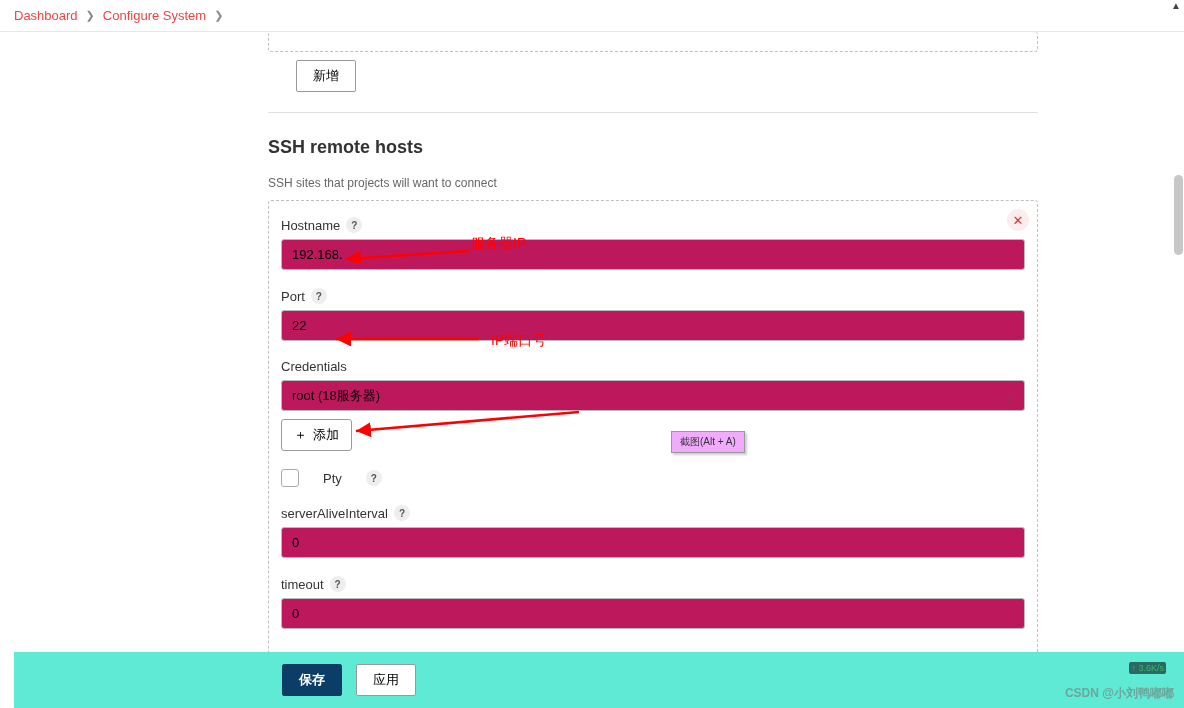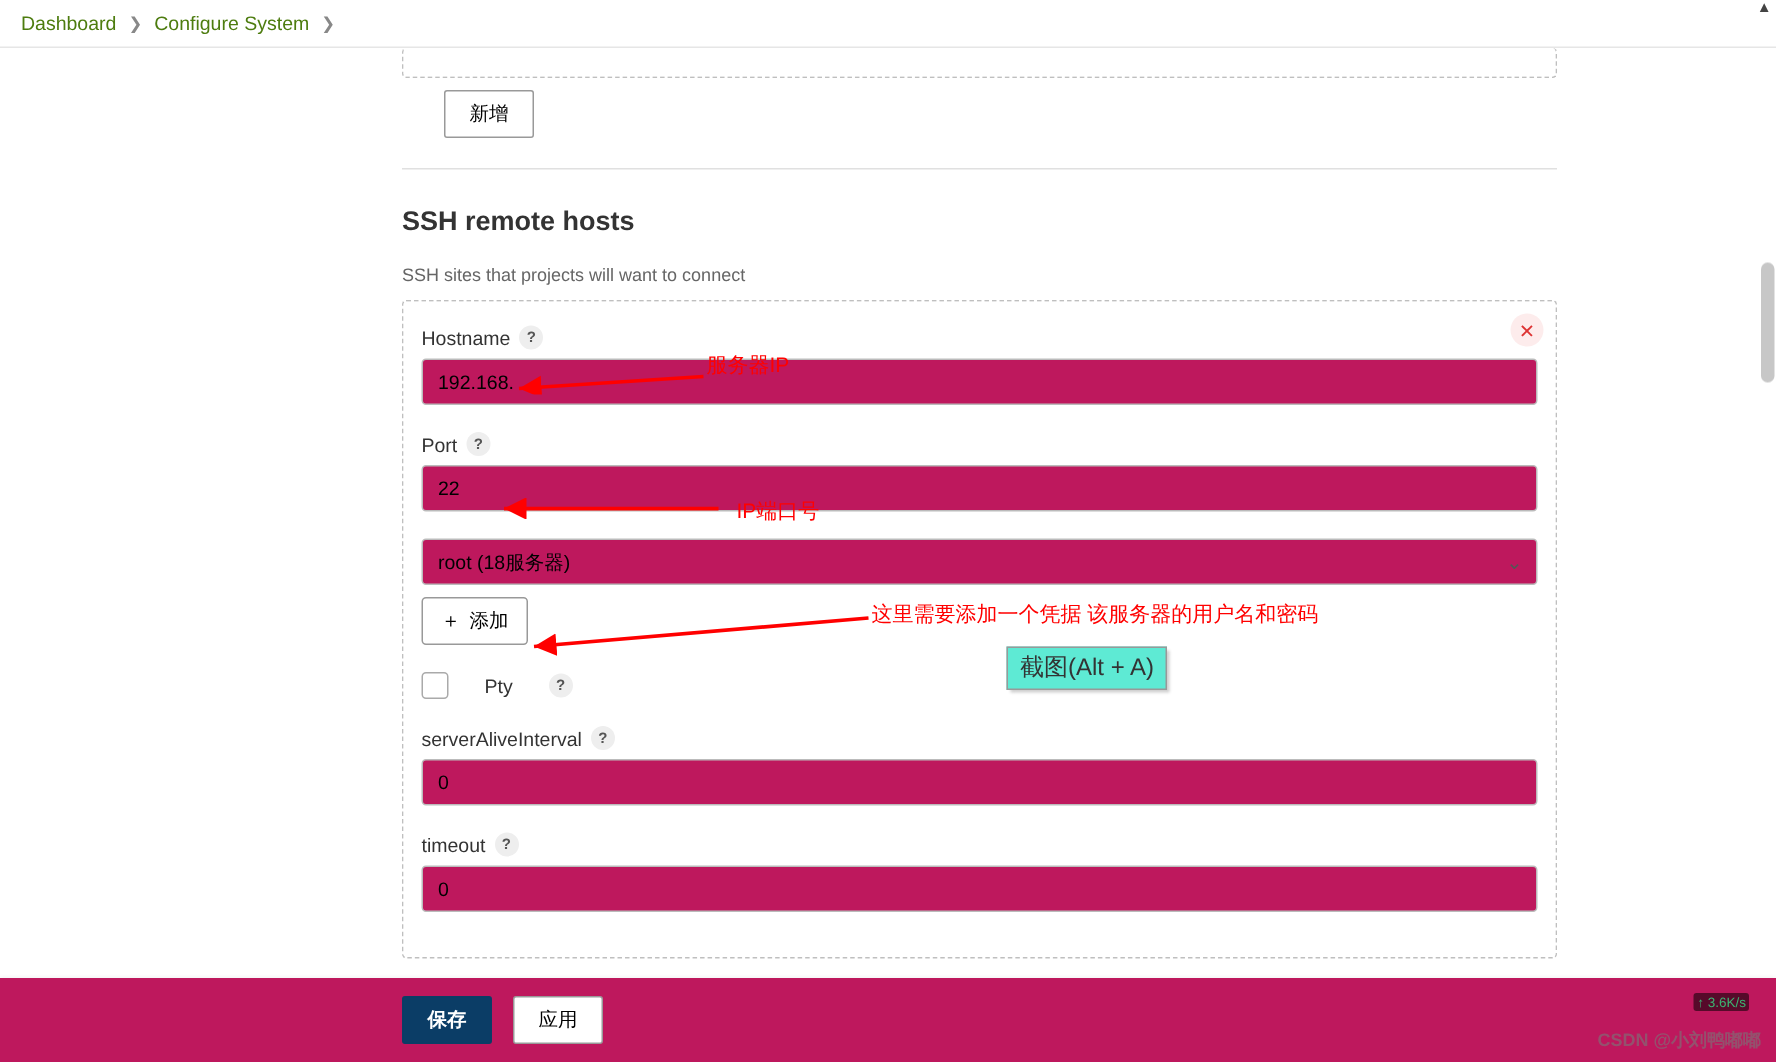--- a/index.html
+++ b/index.html
@@ -14,21 +14,21 @@
       position: relative;
     }
     .breadcrumb {
       display: flex;
       align-items: center;
       padding: 8px 14px;
       border-bottom: 1px solid #e6e6e6;
       font-size: 13px;
       background: #fff;
     }
-    .breadcrumb a { color: #4d7c0f; text-decoration: none; }
+    .breadcrumb a { color: #ef4444; text-decoration: none; }
     .breadcrumb .sep { margin: 0 8px; color: #888; font-size: 11px; }
     .content {
       padding: 0 0 80px 0;
       height: 640px;
       overflow-y: auto;
       position: relative;
     }
     .inner { width: 770px; margin-left: 268px; position: relative; }
     .dashed-box {
       border: 1px dashed #bfbfbf;
@@ -128,43 +128,43 @@
       display: flex;
       align-items: center;
       justify-content: center;
       font-size: 13px;
       cursor: pointer;
       border: none;
     }
     .host-box { position: relative; padding: 16px 12px 12px 12px; }
     .footer-bar {
       position: absolute;
-      left: 0; right: 0; bottom: 0;
-      background: #be185d;
+      left: 14px; right: 0; bottom: 0;
+      background: #5eead4;
       padding: 12px 0 12px 268px;
       display: flex;
       gap: 14px;
       box-shadow: 0 -1px 3px rgba(0,0,0,0.05);
       z-index: 50;
     }
     .annotation {
       position: absolute;
       color: #ff0000;
       font-size: 14px;
       pointer-events: none;
       z-index: 30;
     }
     .arrow { position: absolute; pointer-events: none; z-index: 29; }
     .tooltip-badge {
       position: absolute;
-      background: #5eead4;
+      background: #f0abfc;
       border: 1px solid #999;
       box-shadow: 2px 2px 2px rgba(0,0,0,0.2);
       padding: 3px 8px;
-      font-size: 16px;
+      font-size: 10px;
       z-index: 40;
     }
     .scrollbar {
       position: absolute;
       right: 1px;
       top: 175px;
       width: 9px;
       height: 80px;
       background: #c7c7c7;
       border-radius: 5px;
@@ -256,39 +256,41 @@
               <marker id="ah2" markerWidth="8" markerHeight="8" refX="6" refY="3" orient="auto">
                 <path d="M0,0 L6,3 L0,6 Z" fill="#ff0000"></path>
               </marker>
             </defs>
           <line x1="148" y1="7" x2="5" y2="7" stroke="#ff0000" stroke-width="2.5" marker-end="url(#ah2)"></line>
         </svg>
         <div class="annotation" style="left:210px;top:44px">IP端口号</div>
       </div>
 
       <div class="form-row">
+        <div class="form-label">
+          <span>Credentials</span>
+        </div>
         <div class="select-wrap">
           <select class="select-input">
             <option>root (18服务器)</option>
           </select>
           <span class="select-caret">⌄</span>
         </div>
         <button class="add-btn">
           <span>＋</span>
           <span>添加</span>
         </button>
         <svg class="arrow" style="left:70px;top:50px" width="230" height="30">
           <defs>
               <marker id="ah3" markerWidth="8" markerHeight="8" refX="6" refY="3" orient="auto">
                 <path d="M0,0 L6,3 L0,6 Z" fill="#ff0000"></path>
               </marker>
             </defs>
           <line x1="228" y1="3" x2="5" y2="22" stroke="#ff0000" stroke-width="2.5" marker-end="url(#ah3)"></line>
         </svg>
-        <div class="annotation" style="left:300px;top:42px">这里需要添加一个凭据 该服务器的用户名和密码</div>
         <div class="tooltip-badge" style="left:390px;top:72px">截图(Alt + A)</div>
       </div>
 
       <div class="form-row checkbox-row">
         <div class="checkbox"></div>
         <span>Pty</span>
         <span class="help-icon">?</span>
       </div>
 
       <div class="form-row">

